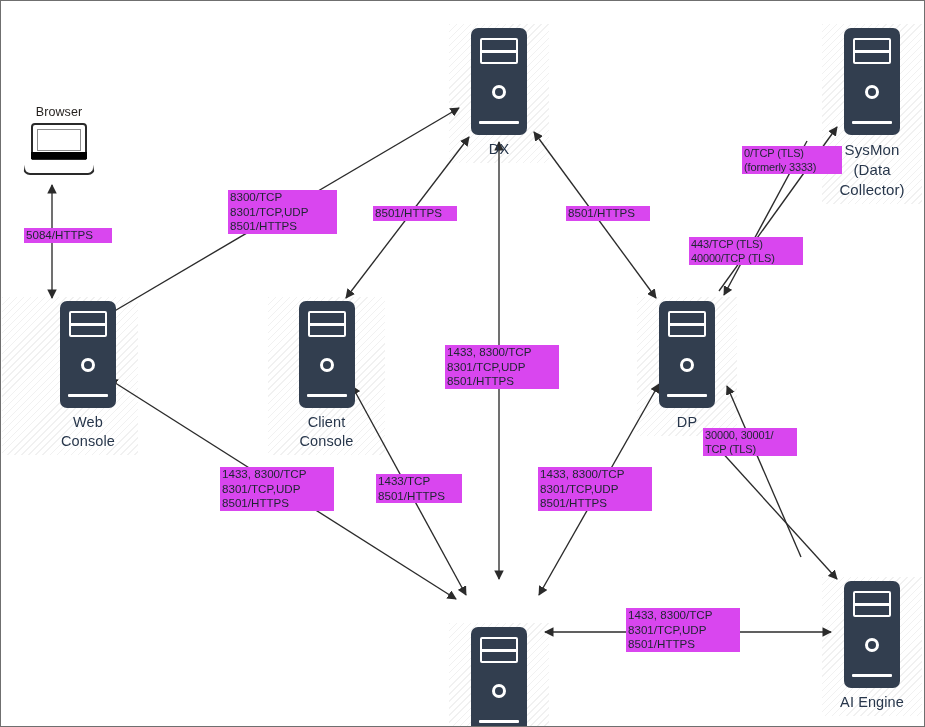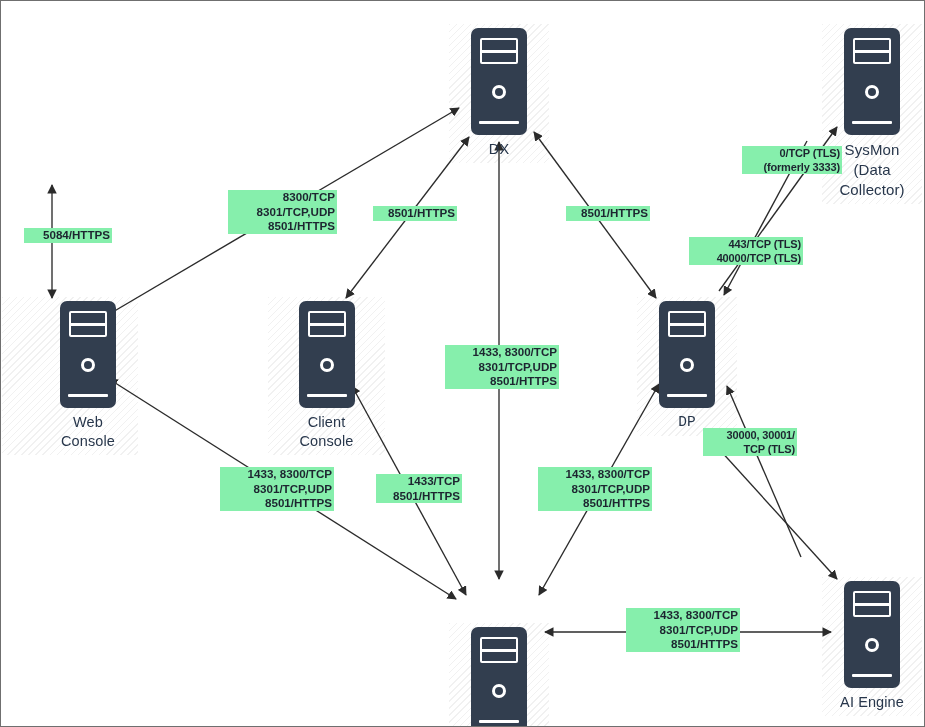--- a/index.html
+++ b/index.html
@@ -157,24 +157,23 @@
   }
 
   
   .elabel{
     position:absolute;
     z-index:3;
     font-size:11.6px;
     line-height:14.6px;
     color:#1d2530;
     white-space:pre-line;
-    text-align:right;
-    background:#86efac;
+    text-align:left;
+    background:#d946ef;
     padding:0 2px;
-    font-weight:bold;
   }
   .elabel.narrow{
     font-family:"Liberation Sans Narrow","Liberation Sans",sans-serif;
     font-size:11px;
     line-height:14px;
     letter-spacing:-0.15px;
   }
 </style>
 </head>
 <body>
@@ -249,20 +248,30 @@
 8501/HTTPS</div>
 
   <div class="elabel narrow" style="left:702px; top:427px; width:90px;">30000, 30001/
 TCP (TLS)</div>
 
 
   <div class="elabel" style="left:625px; top:607px; width:110px;">1433, 8300/TCP
 8301/TCP,UDP
 8501/HTTPS</div>
 
+  <div class="node" style="left:22px; top:104px; width:72px;">
+    <div class="node-label top">Browser</div>
+    <div class="laptop-ico">
+      <div class="lid">
+          <div class="screen"></div>
+        </div>
+      <div class="keys"></div>
+      <div class="deck"></div>
+    </div>
+  </div>
 
   <div class="node" style="left:23px; top:300px; width:56px;padding-left:36px;">
     <div class="shade"></div>
     <div class="server-ico">
       <div class="bay"></div>
         <div class="pwr"></div>
         <div class="base"></div>
     </div>
     <div class="node-label">Web
 Console</div>
@@ -294,21 +303,21 @@
   <div class="node" style="left:470px; top:27px; width:56px;">
     <div class="shade"></div>
     <div class="server-ico">
       <div class="bay"></div>
         <div class="pwr"></div>
         <div class="base"></div>
     </div>
     <div class="node-label">DX</div>
   </div>
 
-  <div class="node" style="left:658px; top:300px; width:56px;font-family:Liberation Mono, monospace;">
+  <div class="node" style="left:658px; top:300px; width:56px;">
     <div class="shade"></div>
     <div class="server-ico">
       <div class="bay"></div>
         <div class="pwr"></div>
         <div class="base"></div>
     </div>
     <div class="node-label">DP</div>
   </div>
 
   <div class="node" style="left:470px; top:580px; width:56px;margin-top:46px;">

